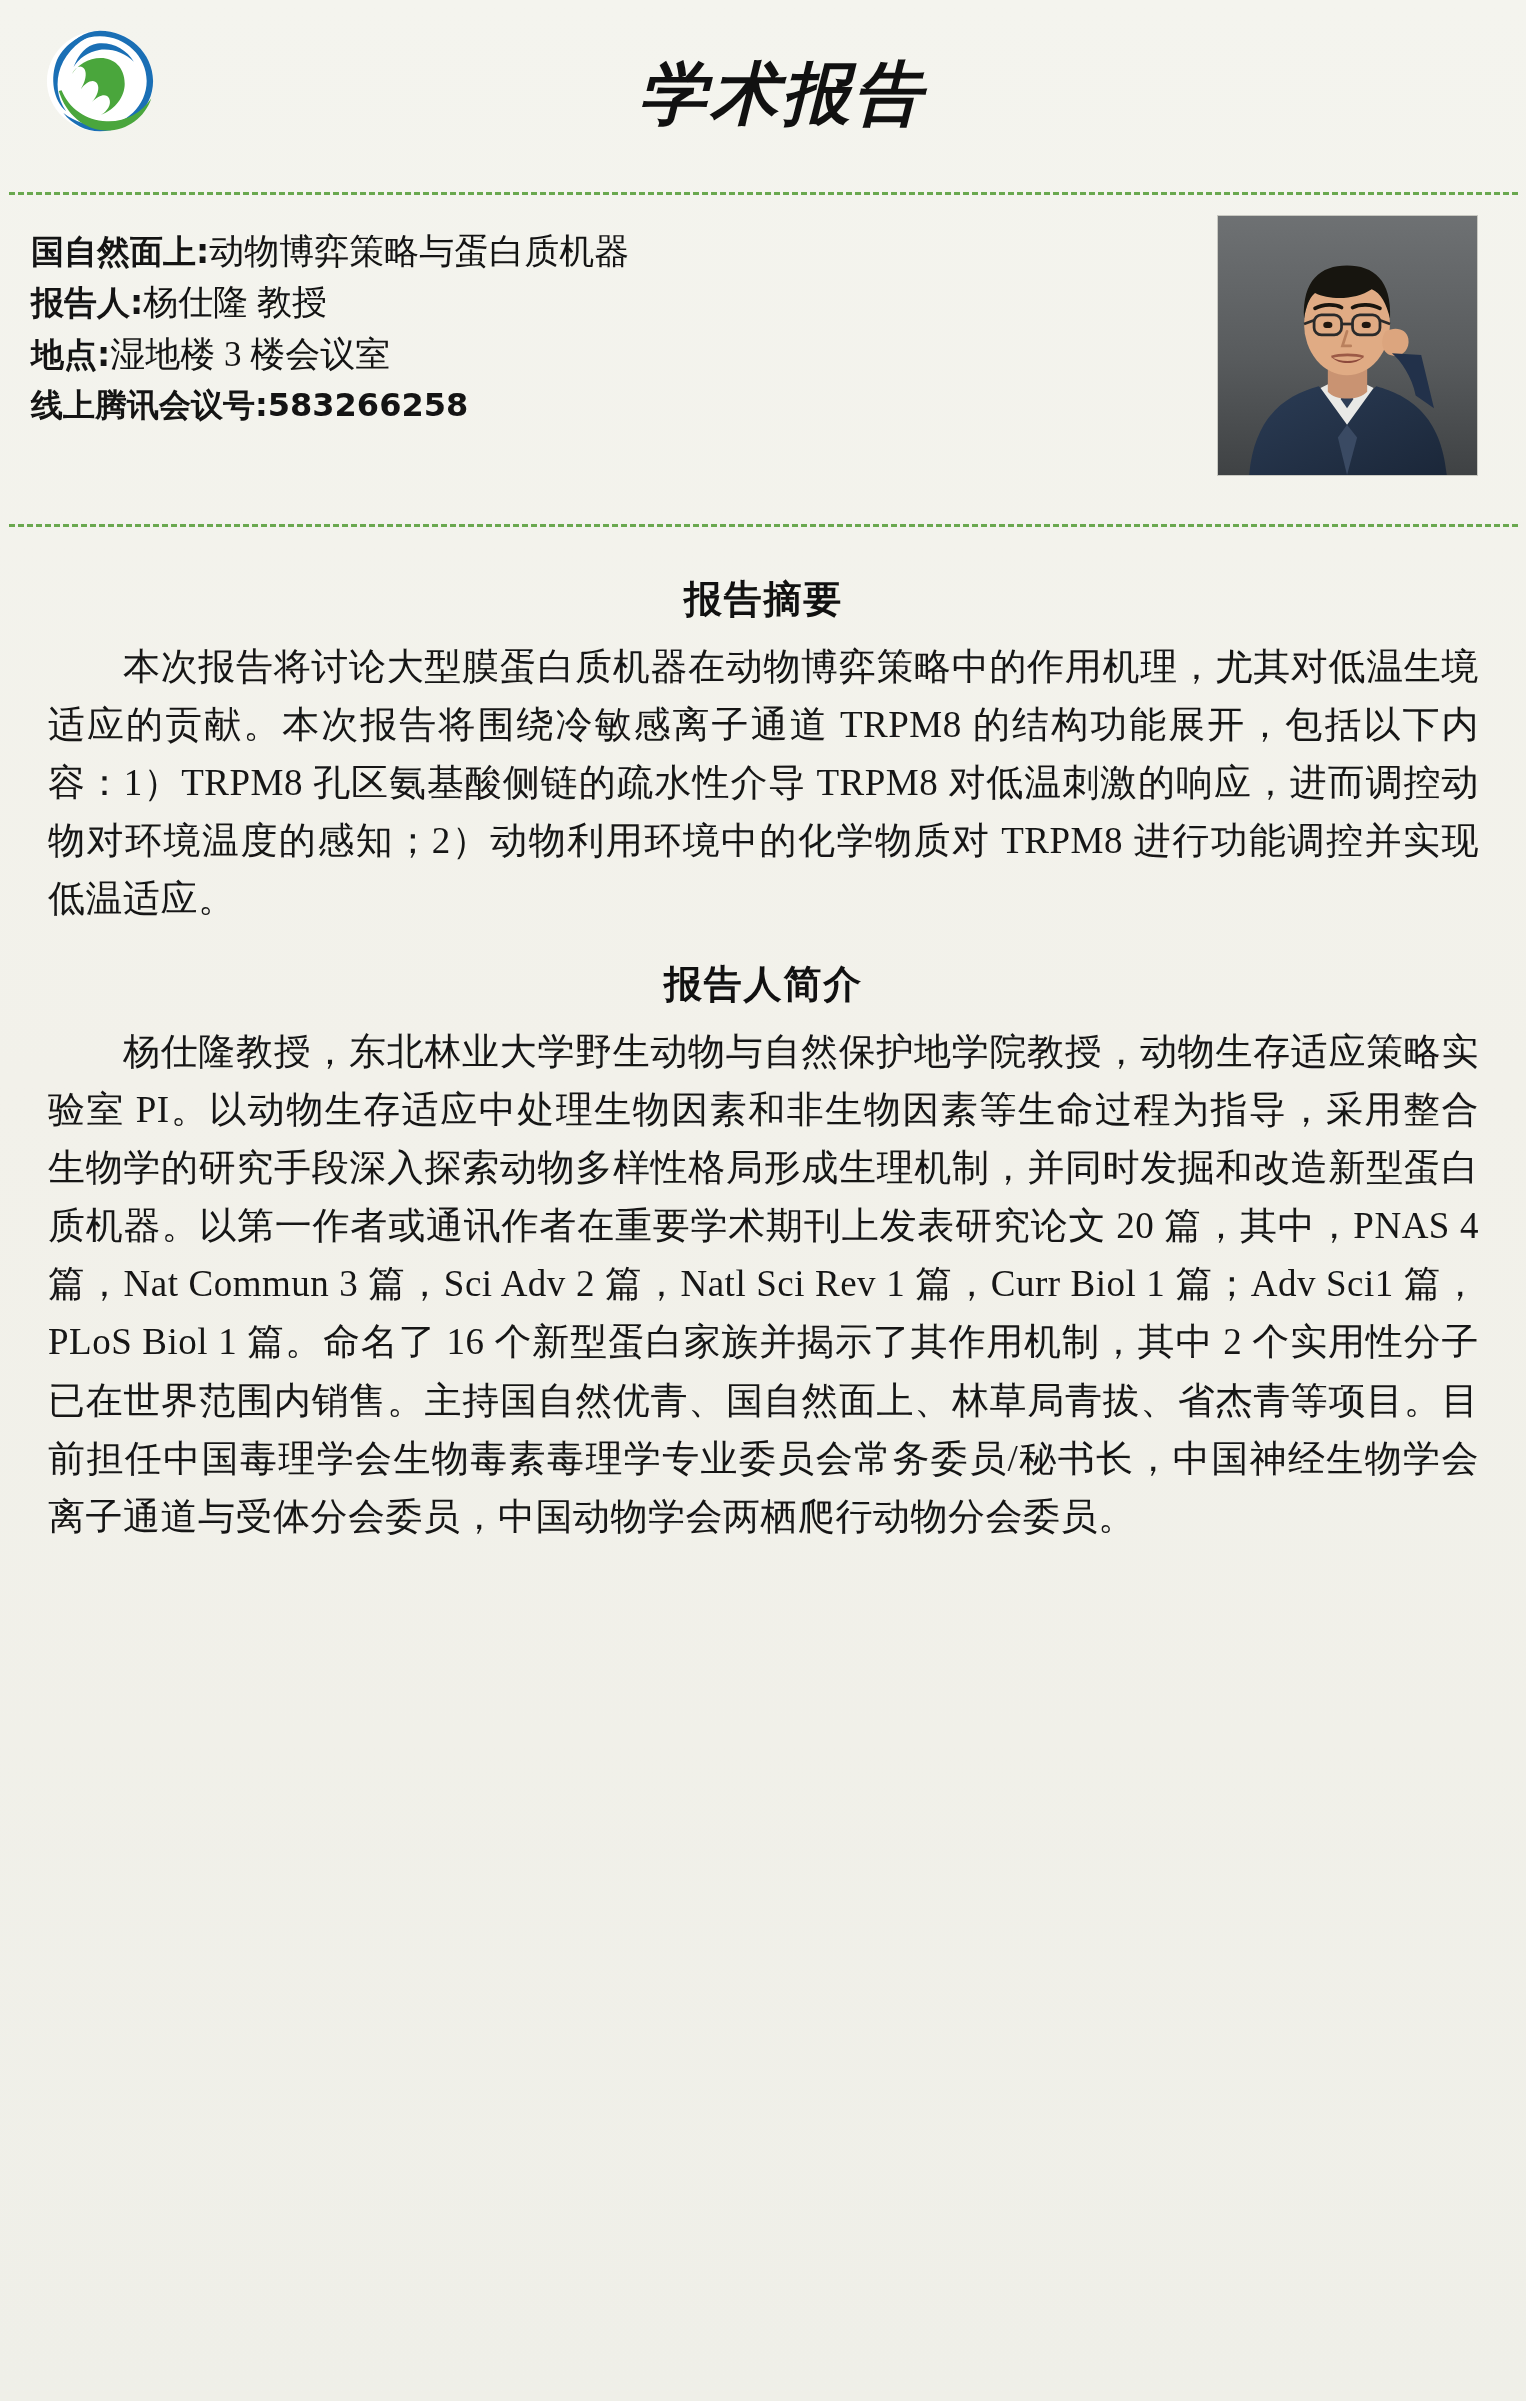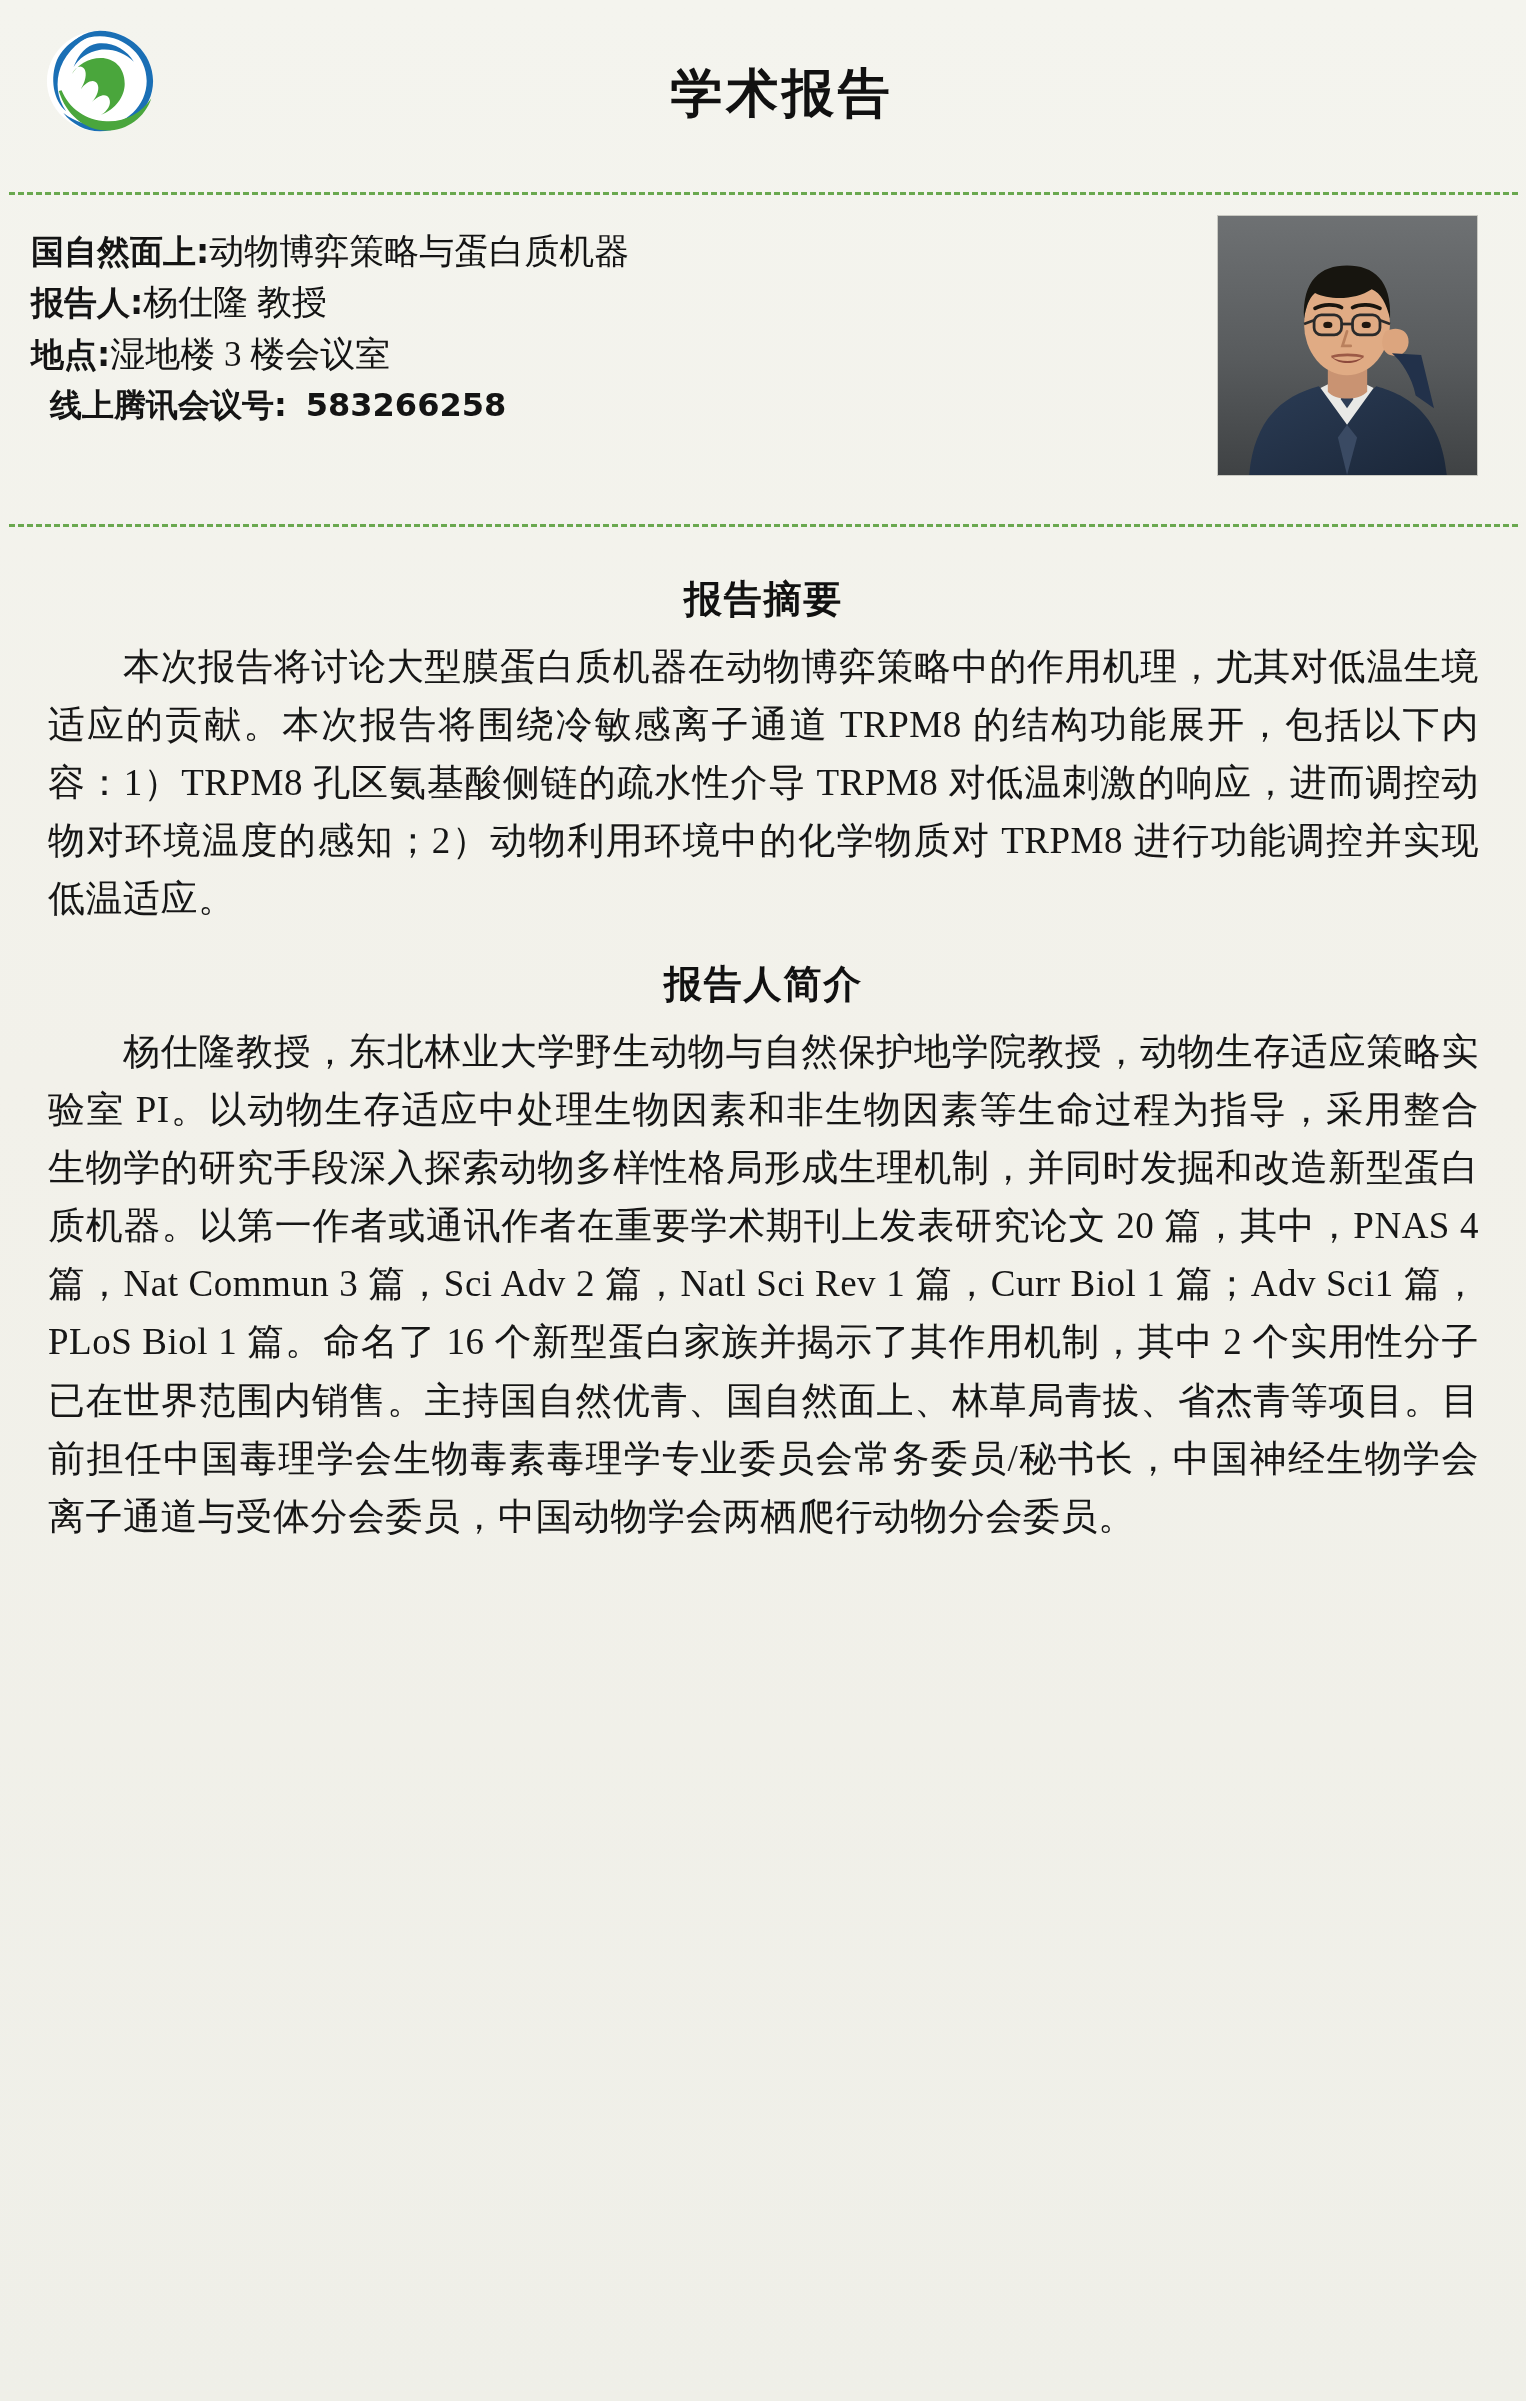--- a/index.html
+++ b/index.html
@@ -34,25 +34,26 @@
     position: absolute;
     left: 44px;
     top: 27.4px;
     width: 112px;
     height: 108px;
   }
   .logo svg { display: block; }
   .header-title {
     font-family: "DejaVu Sans", "Liberation Sans", sans-serif;
     font-weight: bold;
-    font-size: 52px;
+    font-size: 68px;
     letter-spacing: 3.7px;
     color: #111111;
     margin: 16px;
     padding-left: 37px;
+    font-style: italic;
   }
 
   
   .dashed-rule {
     height: 0;
     border-top: 3.7px dashed #6aa84f;
     margin: 0 9.1px;
   }
   .dashed-rule.top { margin-top: 3.7px; }
 
@@ -81,21 +82,20 @@
     font-size: 35px;
   }
   .info-value.bold {
     font-family: "DejaVu Sans", "Liberation Sans", sans-serif;
     font-weight: bold;
     font-size: 33px;
   }
   .info-line.small .info-label,
   .info-line.small .info-value {
     font-size: 32px;
-    margin-left: 19px;
   }
 
   
   .photo {
     position: absolute;
     right: 49px;
     top: 20px;
     width: 259px;
     height: 259px;
     overflow: hidden;

